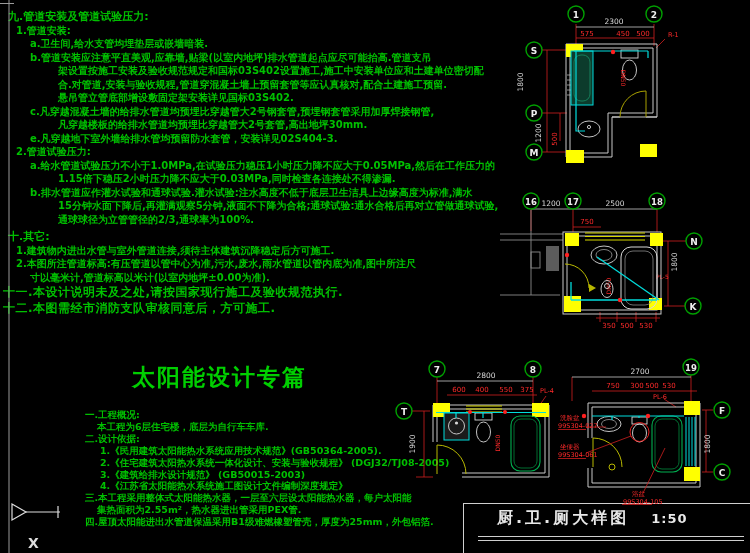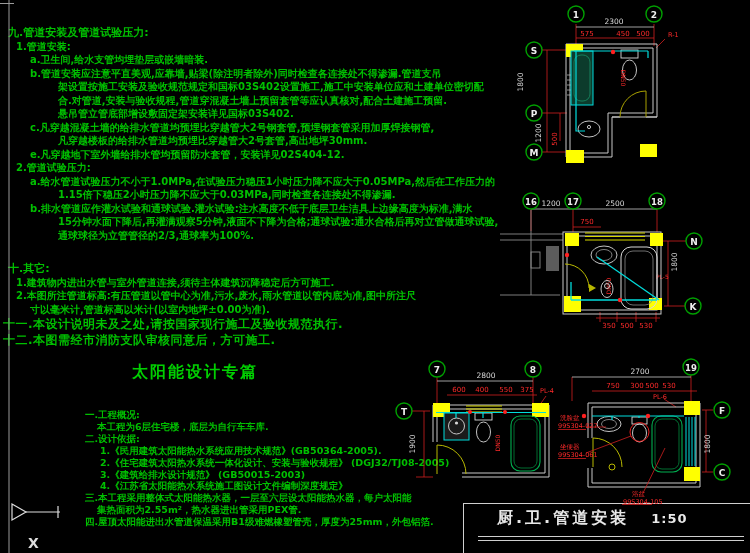--- a/index.html
+++ b/index.html
@@ -4,24 +4,24 @@
 <style>
   html,body{margin:0;padding:0;background:#000;}
   #sheet{position:relative;width:750px;height:553px;background:#000;overflow:hidden;
          font-family:"DejaVu Sans",sans-serif;}
   
   #notes{position:absolute;left:8px;top:6px;color:#00c000;font-size:10px;font-weight:bold;
          line-height:13.5px;white-space:nowrap;}
   #notes .i1{padding-left:8px;}
   #notes .i2{padding-left:22px;}
   #notes .i3{padding-left:50px;}
-  #notes .hd{font-size:11px;margin-top:20px;}
+  #notes .hd{font-size:11px;margin-top:4px;}
   #notes .big{font-size:12px;margin-left:-5px;margin-top:2px;letter-spacing:.5px;}
   
-  #solar-title{position:absolute;left:132px;top:362px;color:#00cf00;font-size:16px;
+  #solar-title{position:absolute;left:132px;top:362px;color:#00cf00;font-size:23px;
          font-weight:bold;letter-spacing:2px;white-space:nowrap;}
   #solar{position:absolute;left:85px;top:409px;color:#00c000;font-size:9.5px;font-weight:bold;
          line-height:11.9px;white-space:nowrap;}
   #solar .s1{padding-left:12px;}
   #solar .s2{padding-left:15px;}
   
   #tblock{position:absolute;left:497px;top:508px;color:#e8e8e8;font-size:16px;font-weight:bold;
           letter-spacing:3px;white-space:nowrap;}
   #tblock .scale{font-size:13px;letter-spacing:1px;margin-left:22px;font-weight:bold;}
   .ovl{position:absolute;left:0;top:0;}
@@ -29,27 +29,27 @@
 </style>
 </head>
 <body>
 
 <div id="sheet">
 
   <div id="notes">
     <div class="hd">九.管道安装及管道试验压力:</div>
     <div class="i1">1.管道安装:</div>
     <div class="i2">a.卫生间,给水支管均埋垫层或嵌墙暗装.</div>
-    <div class="i2">b.管道安装应注意平直美观,应靠墙,贴梁(除注明者除外)同时检查各连接处不得渗漏.管道支吊</div>
+    <div class="i2">b.管道安装应注意平直美观,应靠墙,贴梁(以室内地坪)排水管道起点应尽可能抬高.管道支吊</div>
     <div class="i3">架设置按施工安装及验收规范规定和国标03S402设置施工,施工中安装单位应和土建单位密切配</div>
     <div class="i3">合.对管道,安装与验收规程,管道穿混凝土墙上预留套管等应认真核对,配合土建施工预留.</div>
     <div class="i3">悬吊管立管底部增设敷固定架安装详见国标03S402.</div>
     <div class="i2">c.凡穿越混凝土墙的给排水管道均预埋比穿越管大2号钢套管,预埋钢套管采用加厚焊接钢管,</div>
     <div class="i3">凡穿越楼板的给排水管道均预埋比穿越管大2号套管,高出地坪30mm.</div>
-    <div class="i2">e.凡穿越地下室外墙给排水管均预留防水套管，安装详见02S404-12.</div>
+    <div class="i2">e.凡穿越地下室外墙给排水管均预留防水套管，安装详见02S404-3.</div>
     <div class="i1">2.管道试验压力:</div>
     <div class="i2">a.给水管道试验压力不小于1.0MPa,在试验压力稳压1小时压力降不应大于0.05MPa,然后在工作压力的</div>
     <div class="i3">1.15倍下稳压2小时压力降不应大于0.03MPa,同时检查各连接处不得渗漏.</div>
     <div class="i2">b.排水管道应作灌水试验和通球试验.灌水试验:注水高度不低于底层卫生洁具上边缘高度为标准,满水</div>
     <div class="i3">15分钟水面下降后,再灌满观察5分钟,液面不下降为合格;通球试验:通水合格后再对立管做通球试验,</div>
     <div class="i3">通球球径为立管管径的2/3,通球率为100%.</div>
     <div class="hd">十.其它:</div>
     <div class="i1">1.建筑物内进出水管与室外管道连接,须待主体建筑沉降稳定后方可施工.</div>
     <div class="i1">2.本图所注管道标高:有压管道以管中心为准,污水,废水,雨水管道以管内底为准,图中所注尺</div>
     <div class="i2">寸以毫米计,管道标高以米计(以室内地坪±0.00为准).</div>
@@ -65,21 +65,21 @@
     <div class="s2">1.《民用建筑太阳能热水系统应用技术规范》(GB50364-2005).</div>
     <div class="s2">2.《住宅建筑太阳热水系统一体化设计、安装与验收规程》 (DGJ32/TJ08-2005)</div>
     <div class="s2">3.《建筑给排水设计规范》 (GB50015-2003)</div>
     <div class="s2">4.《江苏省太阳能热水系统施工图设计文件编制深度规定》</div>
     <div>三.本工程采用整体式太阳能热水器，一层至六层设太阳能热水器，每户太阳能</div>
     <div class="s1">集热面积为2.55m²，热水器进出管采用PEX管.</div>
     <div>四.屋顶太阳能进出水管道保温采用B1级难燃橡塑管壳，厚度为25mm，外包铝箔.</div>
   </div>
 
   <div id="tblock">
-    <span>厨.卫.管道安装</span><span class="scale">1:50</span>
+    <span>厨.卫.厕大样图</span><span class="scale">1:50</span>
   </div>
 
   <svg class="ovl" width="750" height="553" viewBox="0 0 750 553">
 
     <g stroke="#9a9a9a" stroke-width="1">
       <line x1="9" y1="0" x2="9" y2="553"></line>
       <line x1="0" y1="3.5" x2="14" y2="3.5"></line>
     </g>
 
     <g stroke="#cfcfcf" stroke-width="1">

